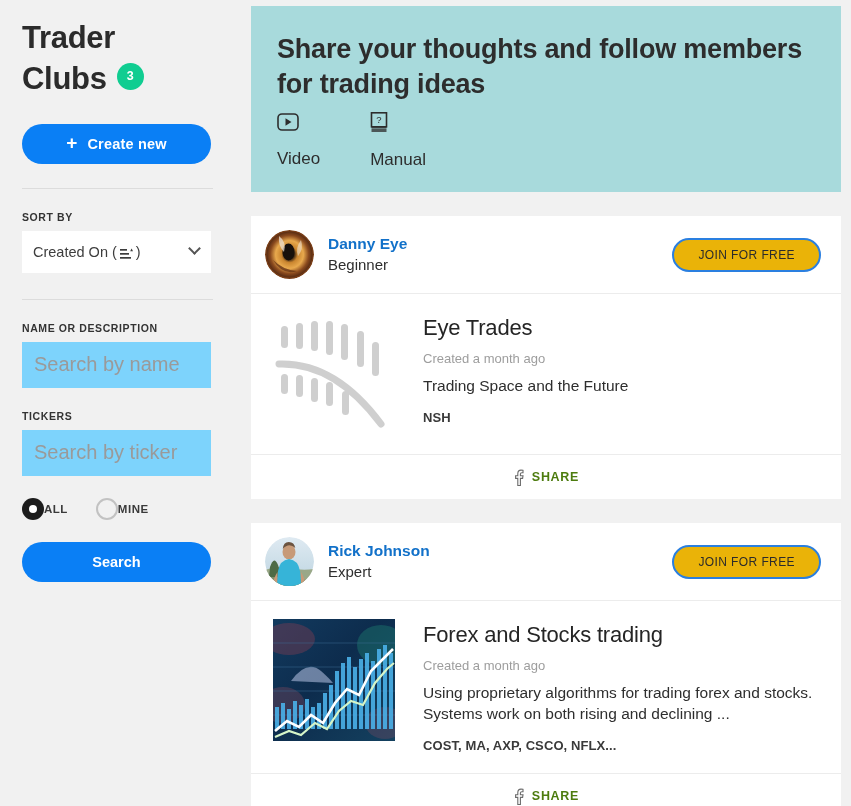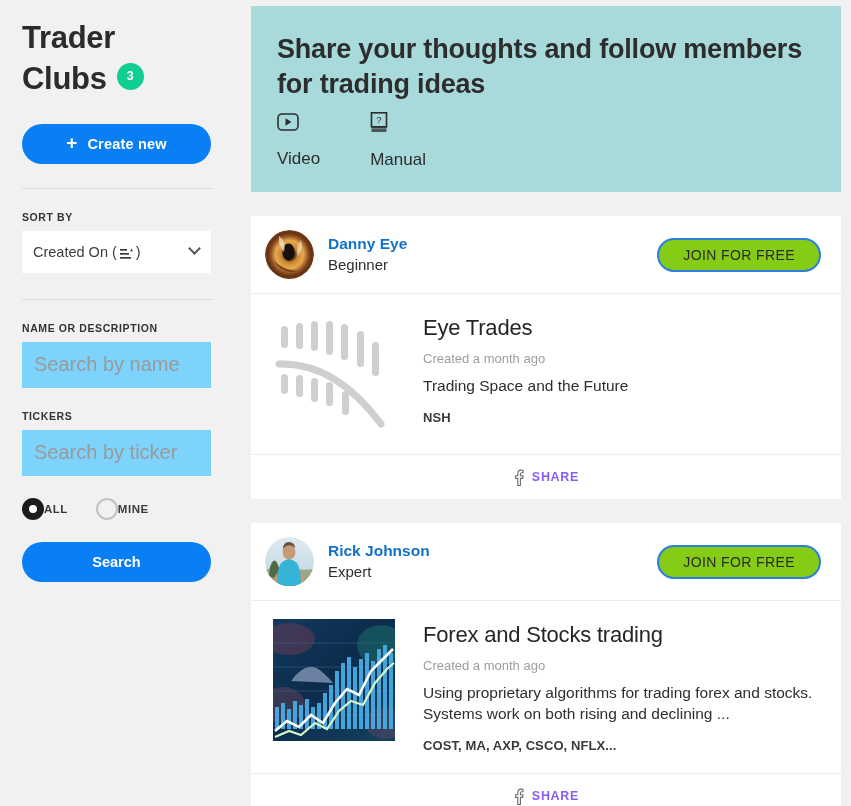--- a/index.html
+++ b/index.html
@@ -73,37 +73,37 @@
   .card { background: #fff; margin-top: 24px; }
   .card-head {
     display: flex; align-items: center; padding: 14px 20px 14px 14px;
     border-bottom: 1px solid #ececec;
   }
   .avatar { width: 49px; height: 49px; border-radius: 50%; overflow: hidden; flex: 0 0 49px; }
   .author { margin-left: 14px; flex: 1; }
   .author-name { font-size: 15.5px; font-weight: bold; color: #1271c9; cursor: pointer; line-height: 1.35; }
   .author-level { font-size: 15px; color: #2e2e2e; line-height: 1.35; }
   .join-btn {
-    border: 2px solid #2a7fe0; border-radius: 20px; background: #84cc16;
-    height: 34px; padding: 0 24px; font-size: 14px; font-weight: normal;
+    border: 2px solid #2a7fe0; border-radius: 20px; background: #eab308;
+    height: 34px; padding: 0 24px; font-size: 12px; font-weight: normal;
     color: #2b2b2b; letter-spacing: .4px; cursor: pointer; font-family: inherit;
     white-space: nowrap;
   }
   .card-body { display: flex; padding: 18px 20px 20px 22px; border-bottom: 1px solid #ececec; }
   .thumb { width: 122px; height: 122px; flex: 0 0 122px; margin-right: 28px; }
   .card-info { flex: 1; min-width: 0; padding-top: 2px; }
   .club-name { font-size: 22px; color: #252525; line-height: 1.25; letter-spacing: -0.2px; }
   .club-created { font-size: 13px; color: #9d9d9d; margin-top: 9px; }
   .club-desc { font-size: 15.5px; color: #2e2e2e; margin-top: 9px; line-height: 1.38; }
   .club-tickers { font-size: 13px; font-weight: bold; color: #3a3a3a; margin-top: 14px; letter-spacing: .1px; }
   .share-row {
     display: flex; align-items: center; justify-content: center; gap: 8px;
     height: 44px; cursor: pointer;
   }
-  .share-row span { font-size: 12.5px; font-weight: bold; color: #8b5cf6; letter-spacing: .7px; }
+  .share-row span { font-size: 12.5px; font-weight: bold; color: #4d7c0f; letter-spacing: .7px; }
 </style>
 </head>
 <body>
 
 <div class="page">
 
   <aside class="sidebar">
 
     <div class="title-block">
       <div class="title-line">Trader</div>

